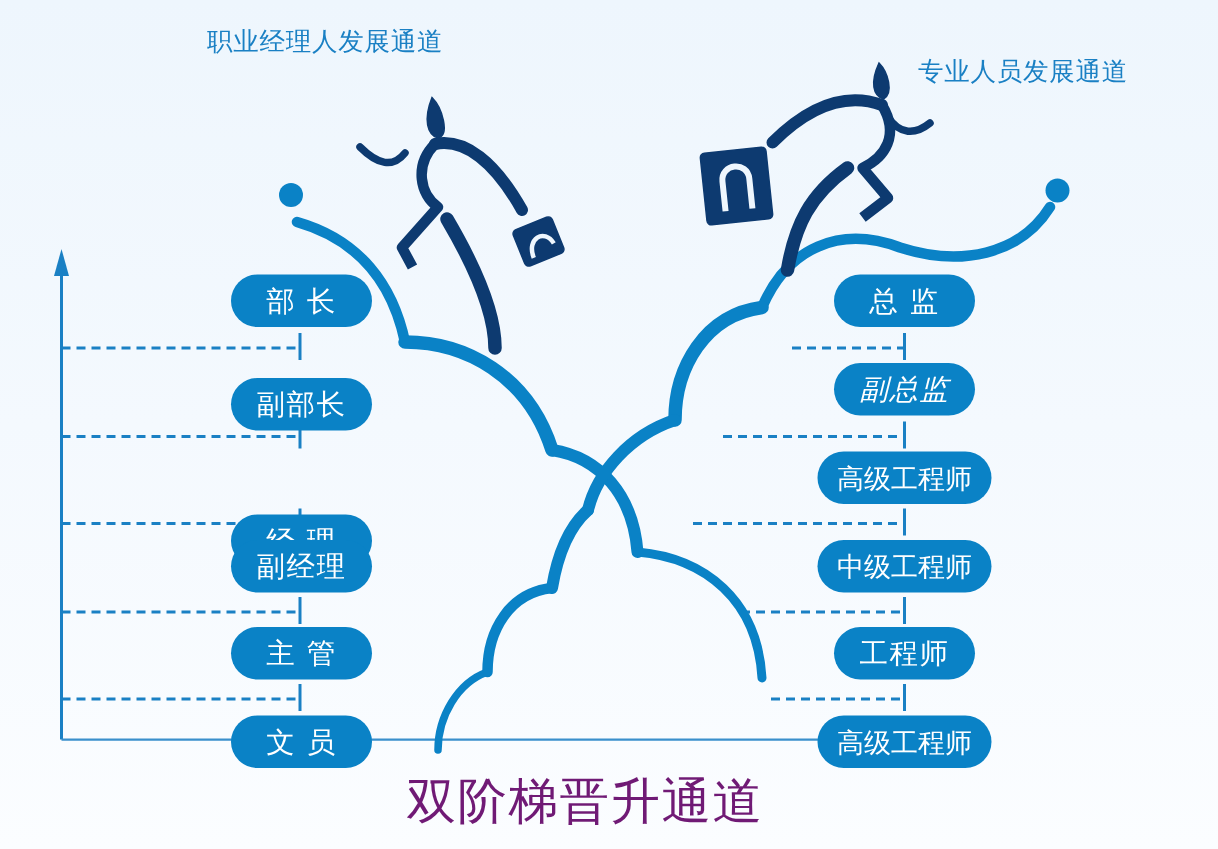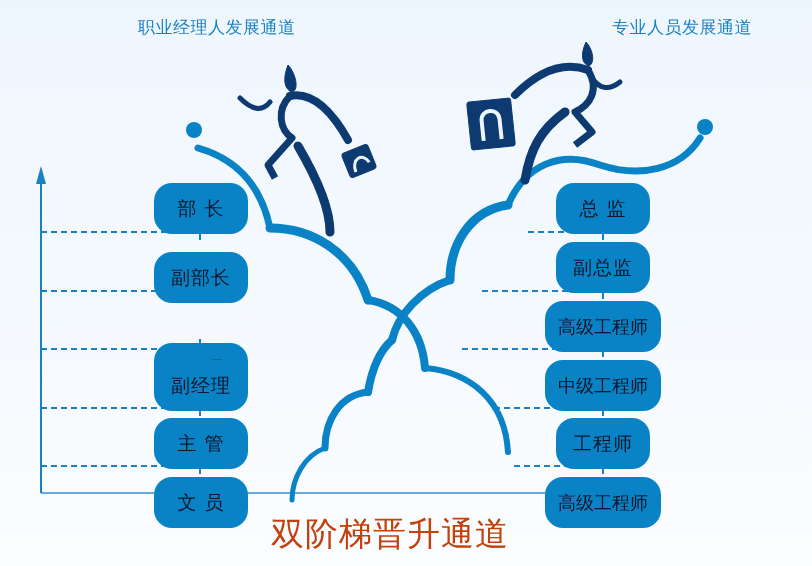--- a/index.html
+++ b/index.html
@@ -7,35 +7,35 @@
       width: 812px; height: 566px; overflow: hidden; position: relative;
       background: linear-gradient(180deg, #eef6fd 0%, #f4f9fe 50%, #fbfdff 100%);
       font-family: "DejaVu Sans", "Liberation Sans", sans-serif;
     }
     .header {
       position: absolute; top: 16px; font-size: 17px; color: #1a80c4;
       letter-spacing: 0.5px;
       text-align: center;
     }
     #left-header { left: 138px; }
-    #right-header { left: 612px; }
+    #right-header { left: 612px; margin-top: 20px; }
     svg.canvas { position: absolute; left: 0; top: 0; }
     .pill {
-      position: absolute; height: 51px; border-radius: 18px;
-      background: #0a82c6; color: #0f172a; font-size: 19px;
+      position: absolute; height: 35px; border-radius: 18px;
+      background: #0a82c6; color: #ffffff; font-size: 19px;
       display: flex; align-items: center; justify-content: center;
       letter-spacing: 1px; white-space: nowrap;
     }
     .pill.left { left: 154px; width: 94px; }
     .pill.right-short { left: 556px; width: 94px; }
     .pill.right-long { left: 545px; width: 116px; font-size: 18px; letter-spacing: 0; }
     .footer-title {
       position: absolute; left: 0; width: 780px; top: 512px; text-align: center;
       font-family: "DejaVu Serif", "Liberation Serif", serif;
-      font-size: 33px; color: #c2410c; letter-spacing: 1px;
+      font-size: 33px; color: #701a75; letter-spacing: 1px;
     }
   </style>
 </head>
 <body>
 
 <div class="header" id="left-header">职业经理人发展通道</div>
 <div class="header" id="right-header">专业人员发展通道</div>
 
 <svg class="canvas" width="812" height="566" viewBox="0 0 812 566">
 
@@ -116,19 +116,19 @@
 </svg>
 
 <div class="pill left" style="top:183px;">部 长</div>
 <div class="pill left" style="top:252px;">副部长</div>
 <div class="pill left" style="top:302px;margin-top:41px;">经 理</div>
 <div class="pill left" style="top:360px;">副经理</div>
 <div class="pill left" style="top:418px;text-align:center;">主 管</div>
 <div class="pill left" style="top:477px;">文 员</div>
 
 <div class="pill right-short" style="top:183px;">总 监</div>
-<div class="pill right-short" style="top:242px;">副总监</div>
+<div class="pill right-short" style="top:242px;font-style:italic;">副总监</div>
 <div class="pill right-long" style="top:301px;">高级工程师</div>
 <div class="pill right-long" style="top:360px;">中级工程师</div>
 <div class="pill right-short" style="top:418px;text-align:center;">工程师</div>
 <div class="pill right-long" style="top:477px;">高级工程师</div>
 
 <div class="footer-title">双阶梯晋升通道</div>
 
 </body></html>

